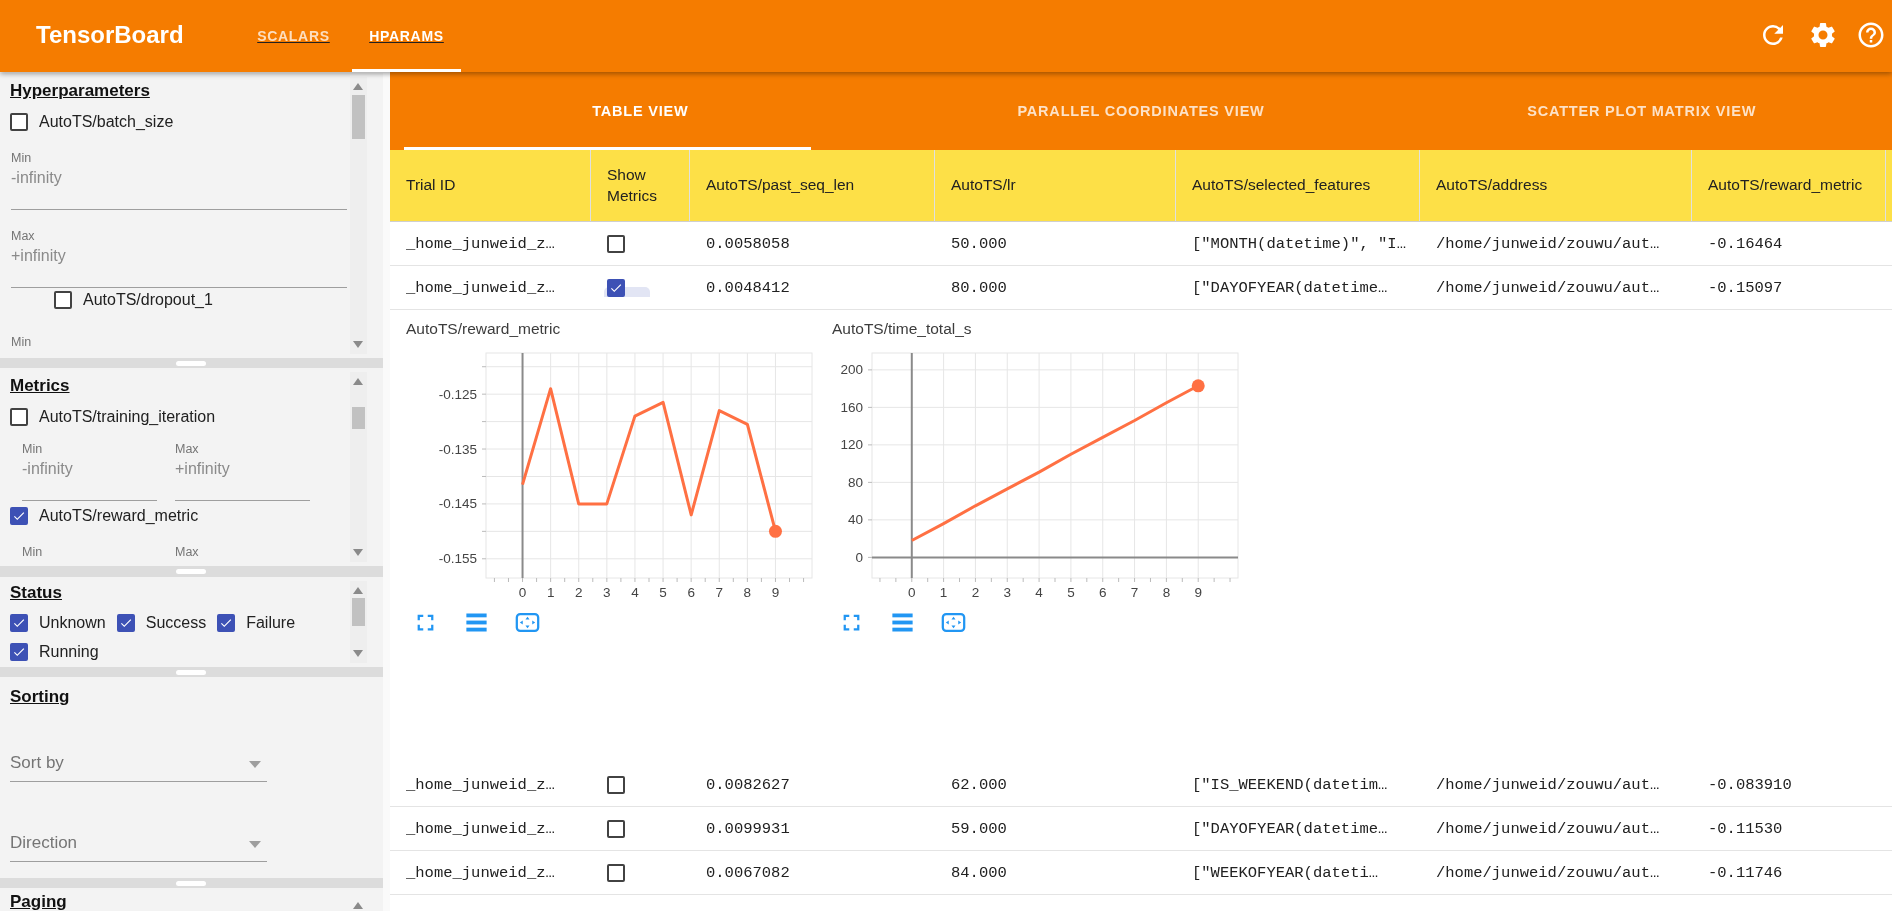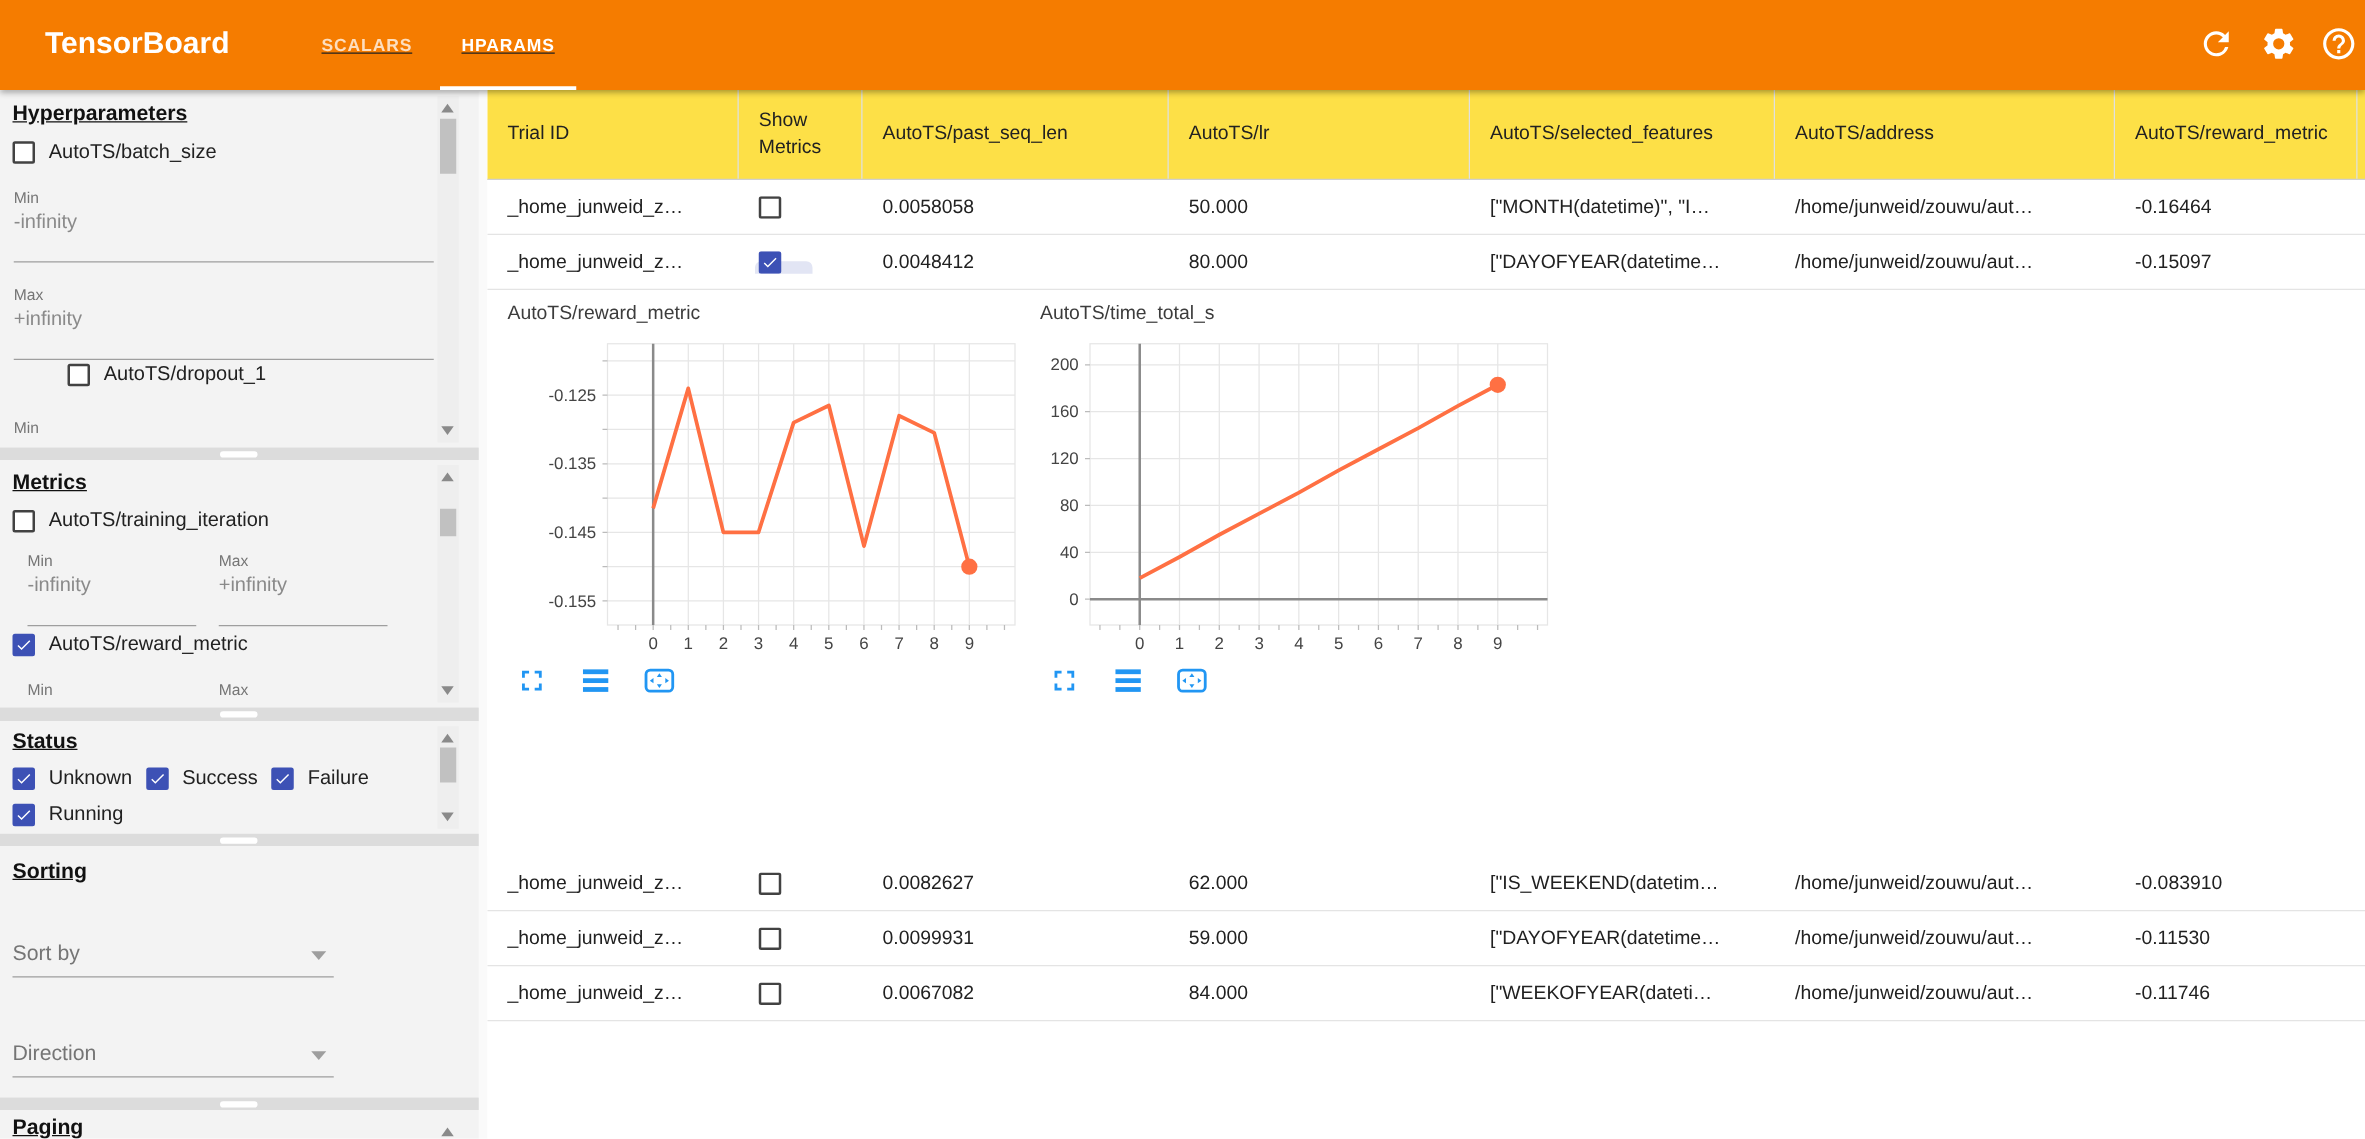--- a/index.html
+++ b/index.html
@@ -58,21 +58,21 @@
   .view-tab { flex:1; display:flex; align-items:center; justify-content:center; position:relative;
               font-size:14.5px; font-weight:700; letter-spacing:0.8px; color:rgba(255,255,255,0.78); cursor:pointer; }
   .view-tab.active { color:#fff; }
   .view-tab.active::after { content:""; position:absolute; left:14px; width:407px; bottom:0; height:3px; background:#fff; }
 
   .tgrid { display:grid; grid-template-columns:201px 99px 245px 241px 244px 272px 194px 1fr; }
   .thead { height:72px; border-bottom:1px solid #cfcfcf; background:#fde047; }
   .thcell { border-right:1px solid #e0e0e0; padding:10px 14px 10px 16px; font-size:15.5px; color:#212121;
             display:flex; align-items:center; line-height:1.35; word-break:break-word; }
   .trow { height:44px; border-bottom:1px solid #e4e4e4; align-items:center; font-size:15.5px; }
-  .tcell { padding-left:16px; white-space:nowrap; overflow:hidden; }
+  .tcell { padding-left:16px; white-space:nowrap; overflow:hidden;font-family:Liberation Mono, monospace; }
   .cbcell { position:relative; display:flex; align-items:center; }
   .ripple { display:none; position:absolute; left:13px; top:8px; width:46px; height:28px;
             background:#e2e5f4; border-radius:5px; }
   .ripple.on { display:block; }
   .cbcell .cb { position:relative; z-index:2; }
 
   .charts-area { position:relative; height:453px; background:#fff; }
   .chart { position:absolute; top:2px; width:430px; }
   .chart-title { height:30px; padding:8px 0 0 10px; font-size:15.5px; color:#3c3c3c; }
   .chart-plot svg { display:block; }
@@ -229,20 +229,31 @@
     <div class="side-sec" style="top:816px; height:23px;">
       <div class="sec-title" style="top:4px">Paging</div>
       <div class="mini-sb" style="background:transparent">
         <div class="sb-up" style="top:10px"></div>
       </div>
     </div>
   </div>
 
   <div class="main">
 
+    <div class="view-tabbar">
+      <div class="view-tab active">
+        <span>TABLE VIEW</span>
+      </div>
+      <div class="view-tab">
+        <span>PARALLEL COORDINATES VIEW</span>
+      </div>
+      <div class="view-tab">
+        <span>SCATTER PLOT MATRIX VIEW</span>
+      </div>
+    </div>
 
     <div class="tgrid thead">
       <div class="thcell">Trial ID</div>
       <div class="thcell">Show Metrics</div>
       <div class="thcell">AutoTS/past_seq_len</div>
       <div class="thcell">AutoTS/lr</div>
       <div class="thcell">AutoTS/selected_features</div>
       <div class="thcell">AutoTS/address</div>
       <div class="thcell">AutoTS/reward_metric</div>
       <div></div>

